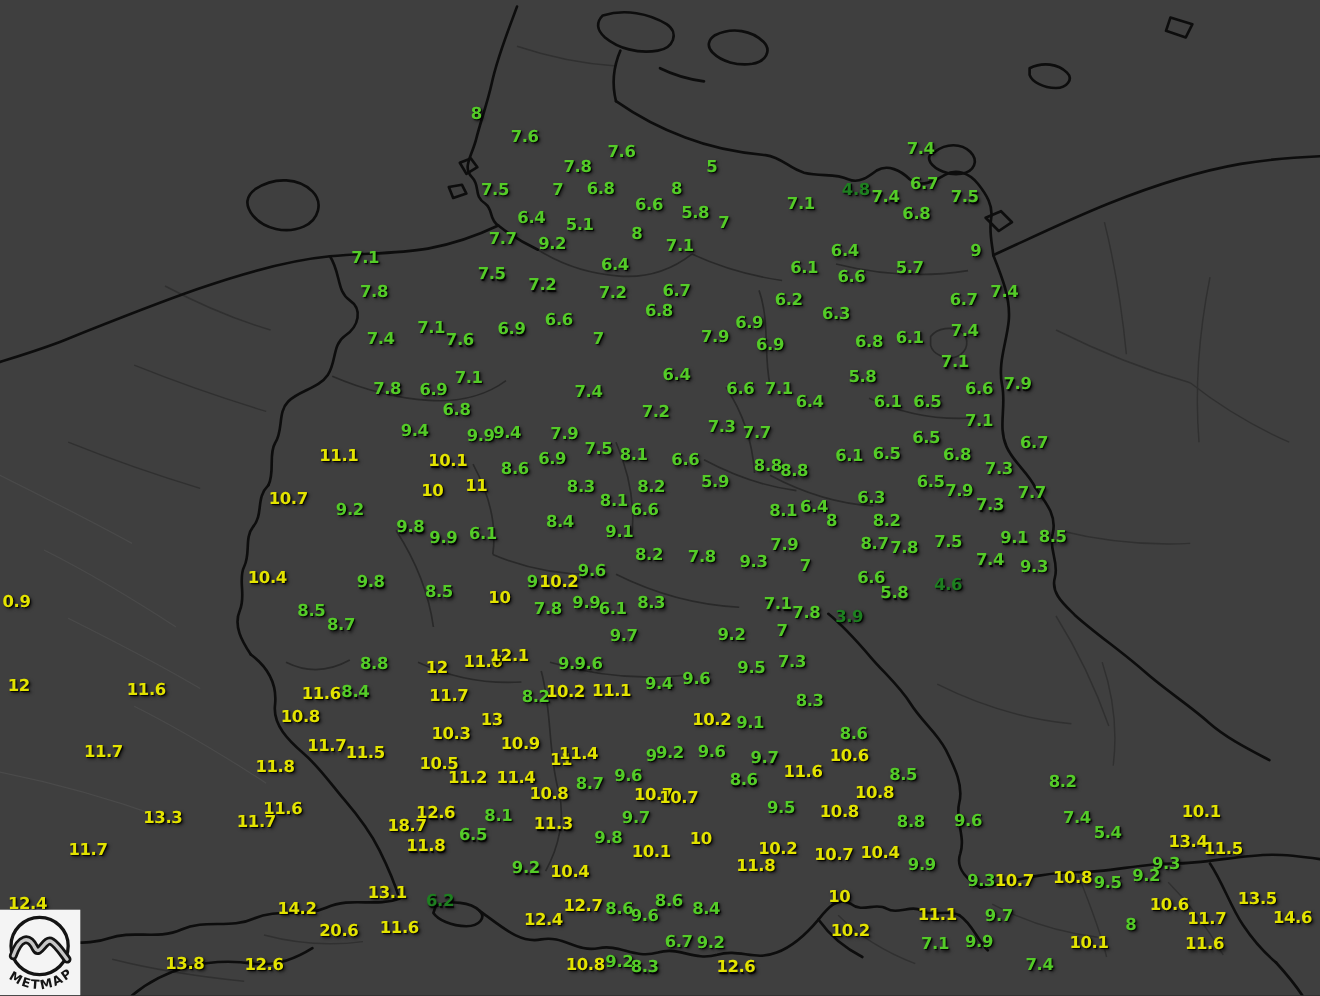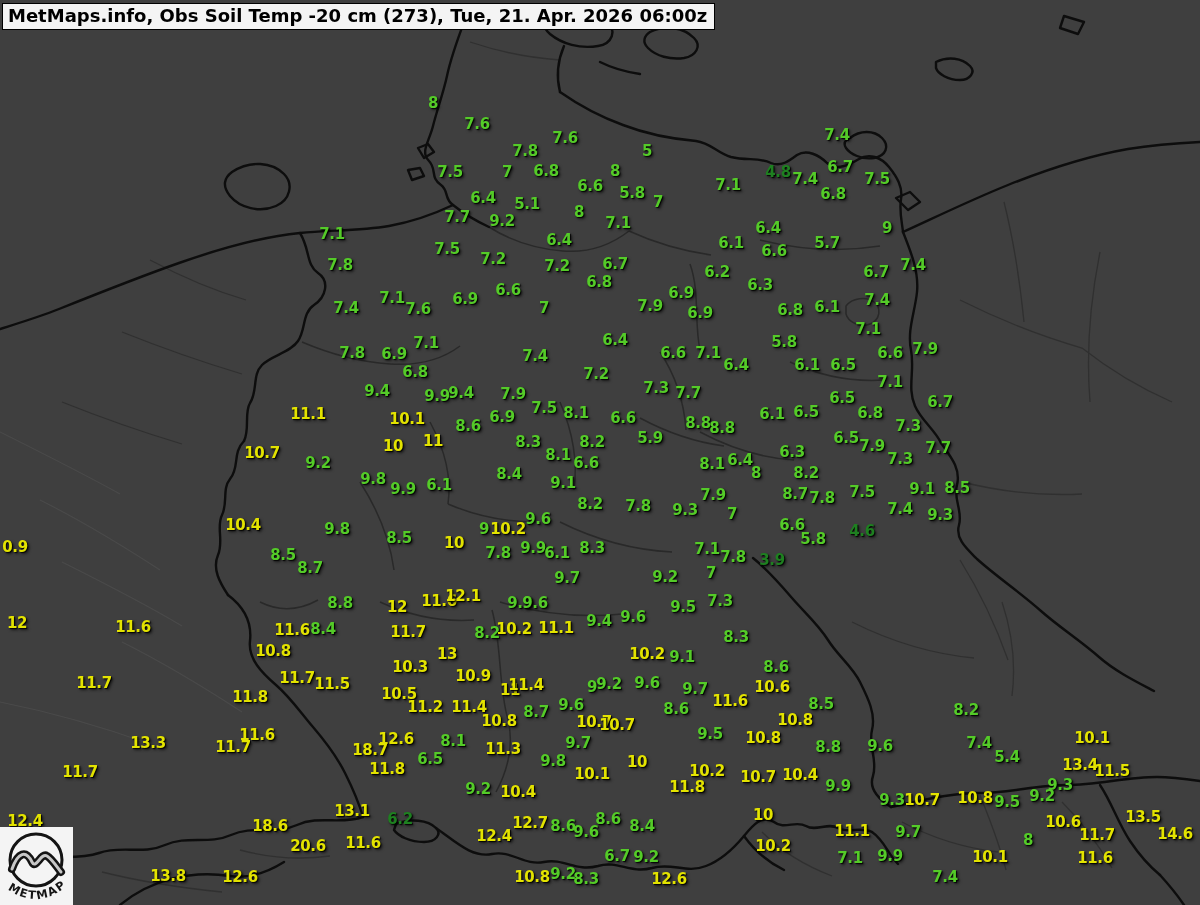--- a/index.html
+++ b/index.html
@@ -336,21 +336,21 @@
       <div class="st st-g" style="left: 838px; top: 786px;">9.9</div>
       <div class="st st-g" style="left: 478px; top: 789px;">9.2</div>
       <div class="st st-y" style="left: 518px; top: 792px;">10.4</div>
       <div class="st st-y" style="left: 1080px; top: 765px;">13.4</div>
       <div class="st st-y" style="left: 1112px; top: 771px;">11.5</div>
       <div class="st st-g" style="left: 1060px; top: 785px;">9.3</div>
       <div class="st st-g" style="left: 1042px; top: 796px;">9.2</div>
       <div class="st st-y" style="left: 352px; top: 811px;">13.1</div>
       <div class="st st-d" style="left: 400px; top: 819px;">6.2</div>
       <div class="st st-y" style="left: 25px; top: 821px;">12.4</div>
-      <div class="st st-y" style="left: 270px; top: 826px;">18.6</div>
+      <div class="st st-y" style="left: 270px; top: 826px;">14.2</div>
       <div class="st st-y" style="left: 763px; top: 815px;">10</div>
       <div class="st st-y" style="left: 530px; top: 823px;">12.7</div>
       <div class="st st-g" style="left: 563px; top: 826px;">8.6</div>
       <div class="st st-g" style="left: 608px; top: 819px;">8.6</div>
       <div class="st st-g" style="left: 586px; top: 832px;">9.6</div>
       <div class="st st-g" style="left: 642px; top: 826px;">8.4</div>
       <div class="st st-y" style="left: 494px; top: 836px;">12.4</div>
       <div class="st st-y" style="left: 308px; top: 846px;">20.6</div>
       <div class="st st-y" style="left: 363px; top: 843px;">11.6</div>
       <div class="st st-y" style="left: 773px; top: 846px;">10.2</div>
@@ -373,21 +373,20 @@
       <div class="st st-y" style="left: 1095px; top: 858px;">11.6</div>
       <div class="st st-y" style="left: 168px; top: 876px;">13.8</div>
       <div class="st st-y" style="left: 240px; top: 877px;">12.6</div>
       <div class="st st-y" style="left: 532px; top: 877px;">10.8</div>
       <div class="st st-g" style="left: 563px; top: 874px;">9.2</div>
       <div class="st st-g" style="left: 586px; top: 879px;">8.3</div>
       <div class="st st-y" style="left: 669px; top: 879px;">12.6</div>
       <div class="st st-g" style="left: 945px; top: 877px;">7.4</div>
     </div>
 
-  <div class="titlebar">MetMaps.info, Obs Soil Temp -20 cm (273), Tue, 21. Apr. 2026 06:00z</div>
 
   <div class="logo">
     <svg width="73" height="78" viewBox="0 0 73 78">
       <circle cx="36" cy="33" r="26" stroke="#141414" stroke-width="3" fill="none"></circle>
       <path d="M12,42 C18,25 26,23 32,35 C36,43 41,25 47,29 C52,32 57,40 61,45" stroke="#141414" stroke-width="8" fill="none" stroke-linecap="round"></path>
       <path d="M12,42 C18,25 26,23 32,35 C36,43 41,25 47,29 C52,32 57,40 61,45" stroke="#c7c7c7" stroke-width="3" fill="none" stroke-linecap="round"></path>
       <path id="logoArc" d="M6,61 Q36,84 67,59" fill="none"></path>
       <text font-size="11.5" font-weight="bold" fill="#141414" letter-spacing="1.5" font-family="DejaVu Sans, sans-serif">
         <textPath href="#logoArc" startOffset="2">METMAPS</textPath>
       </text>

